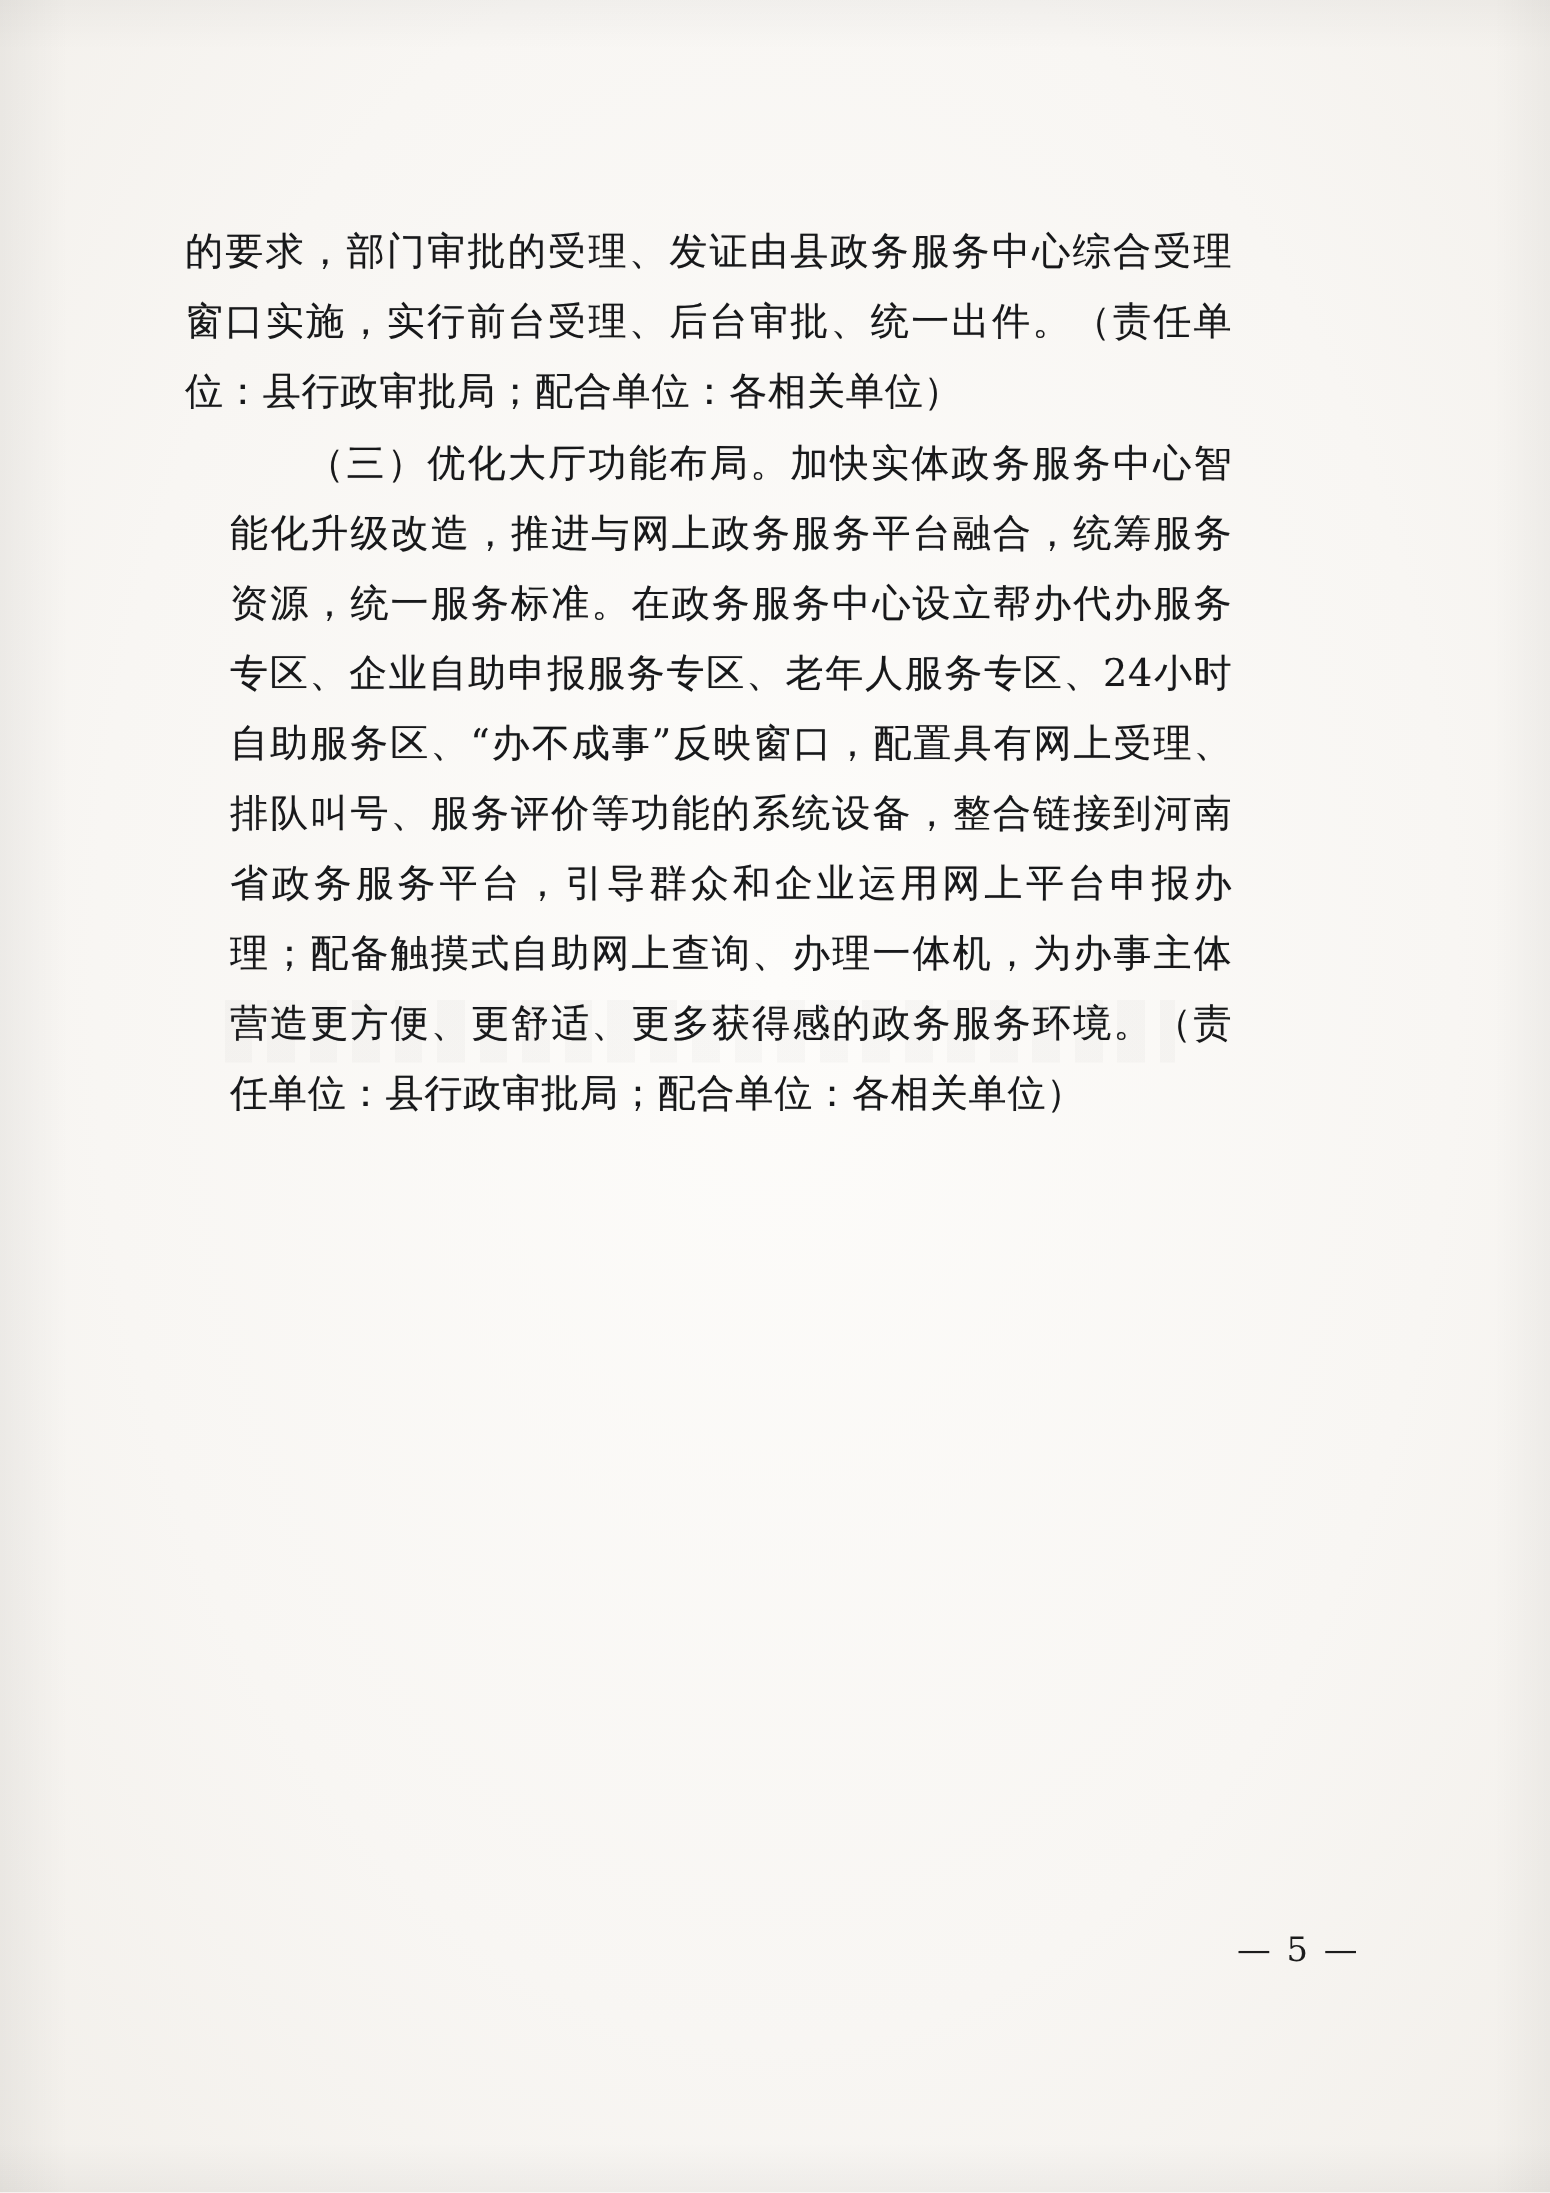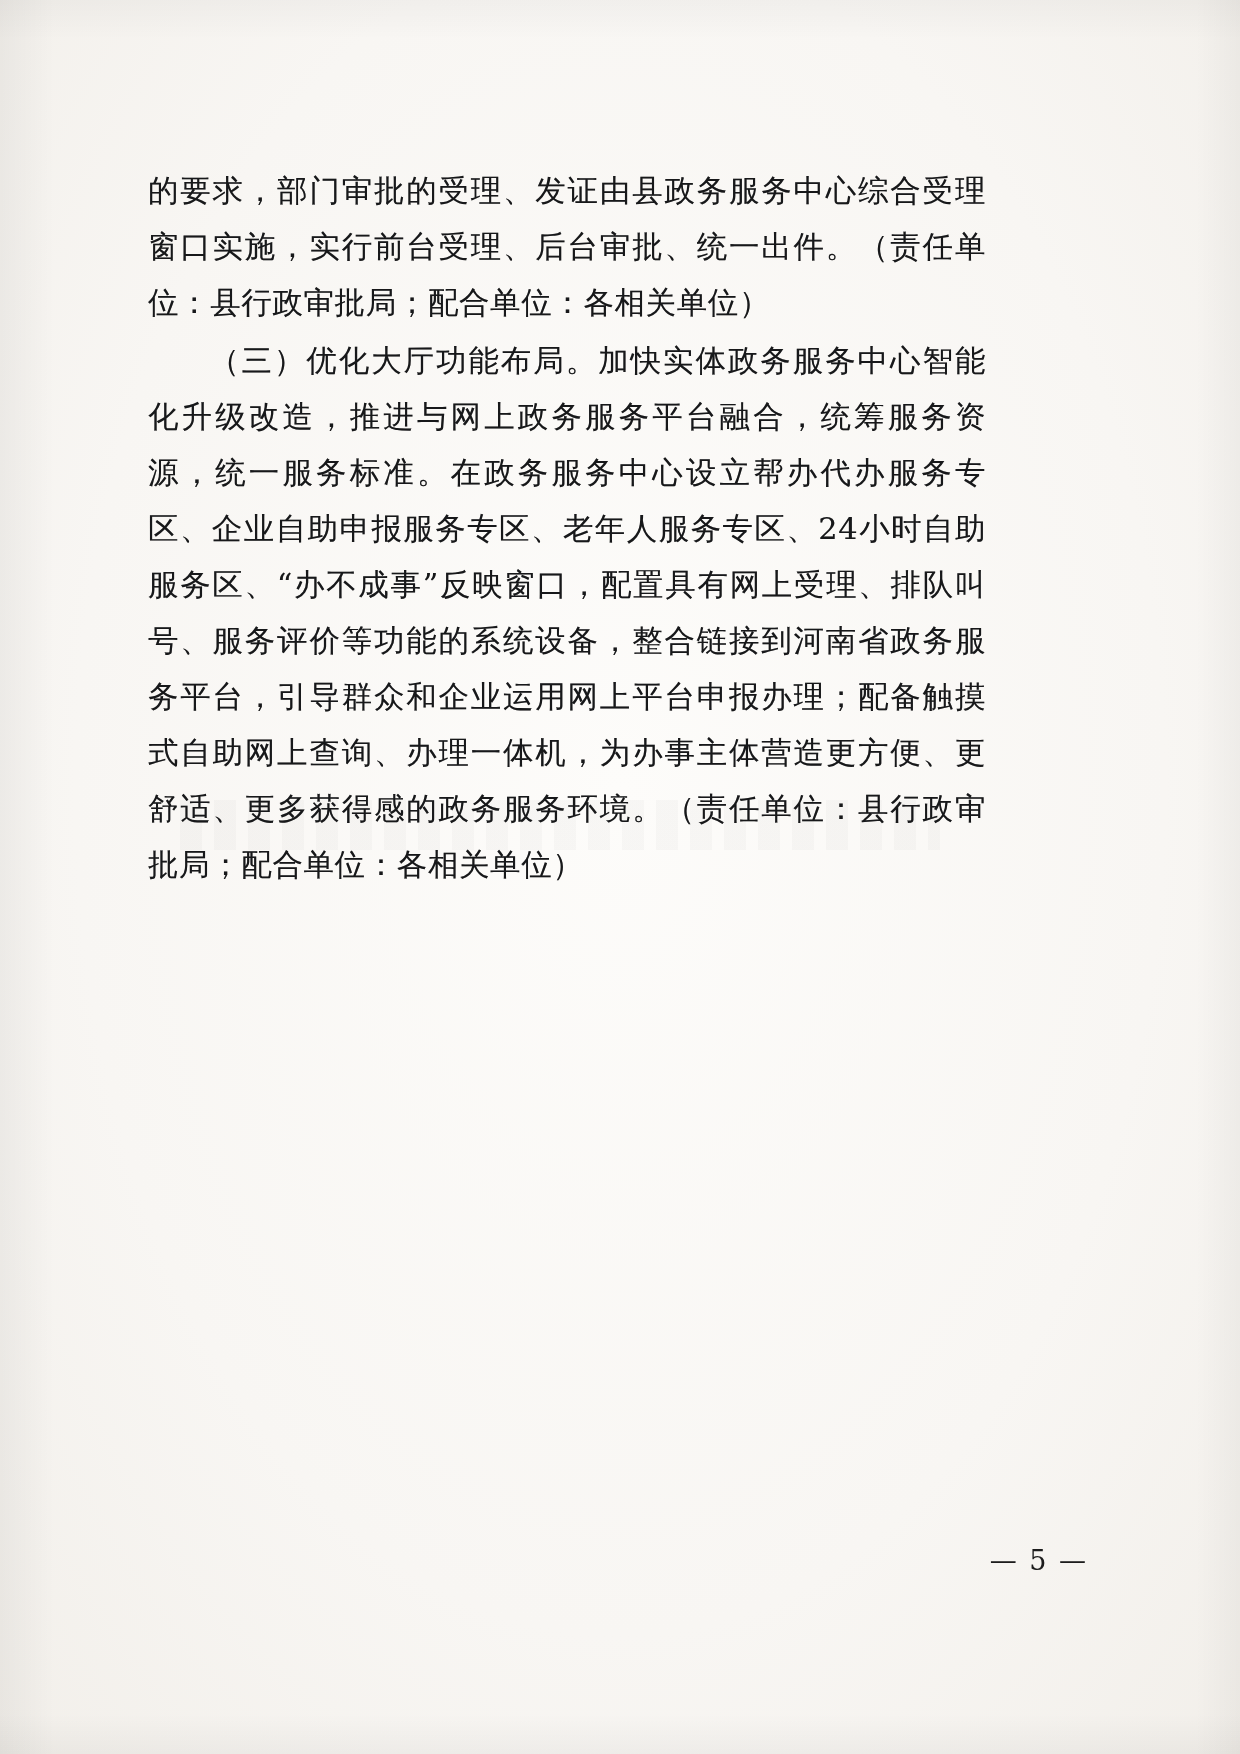--- a/index.html
+++ b/index.html
@@ -34,36 +34,37 @@
       linear-gradient(0deg, rgba(0,0,0,0.035) 0px, rgba(0,0,0,0) 40px);
     pointer-events: none;
   }
   .page {
     position: absolute;
     inset: 0;
   }
   .content {
     position: absolute;
     left: 148px;
-    top: 163px;
+    top: 174px;
     width: 838px;
   }
   .para {
     font-size: 30.5px;
     line-height: 56px;
     letter-spacing: 0.6px;
     text-align: justify;
     text-justify: inter-ideograph;
     margin: 0 0 2px 0;
     color: #17181a;
     font-family: "DejaVu Serif", "Liberation Serif", serif;
     text-shadow: 0 0 0.6px rgba(0,0,0,0.35);
   }
   .para.indent {
     text-indent: 61px;
+    margin-left: 36px;
   }
   .footer {
     position: absolute;
     left: 0;
     right: 0;
     bottom: 178px;
     height: 40px;
   }
   .page-number {
     position: absolute;

